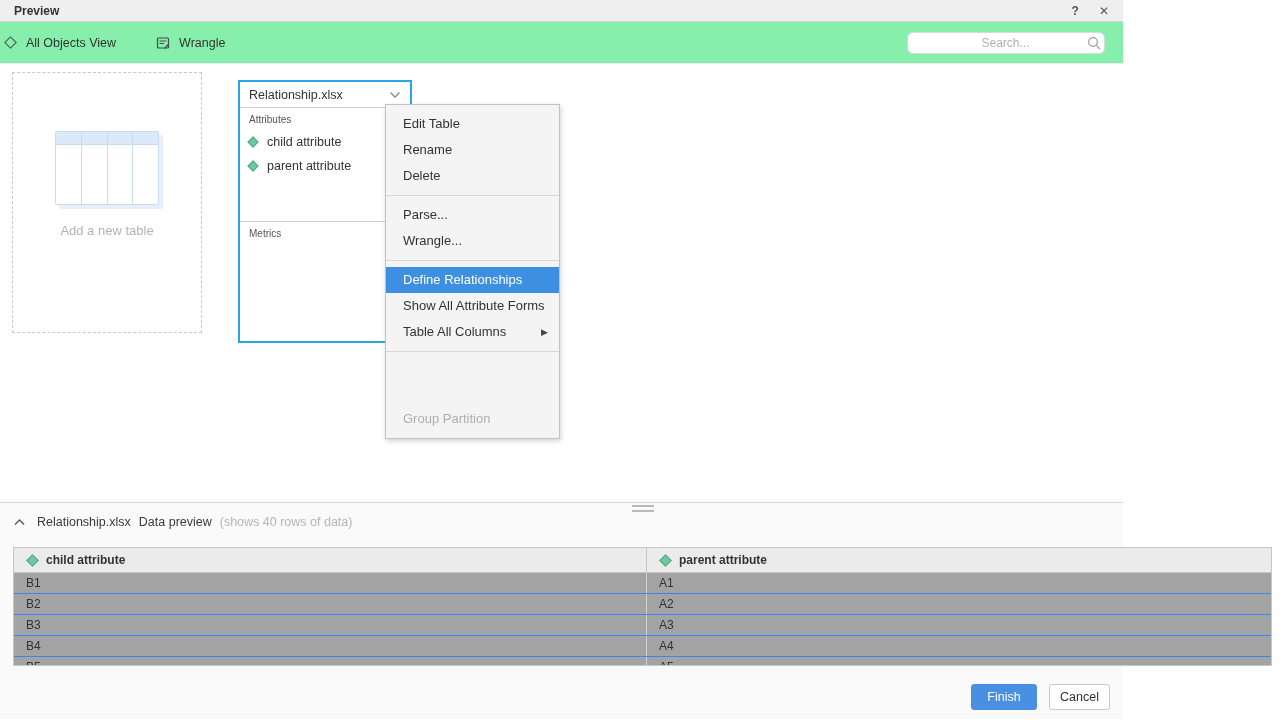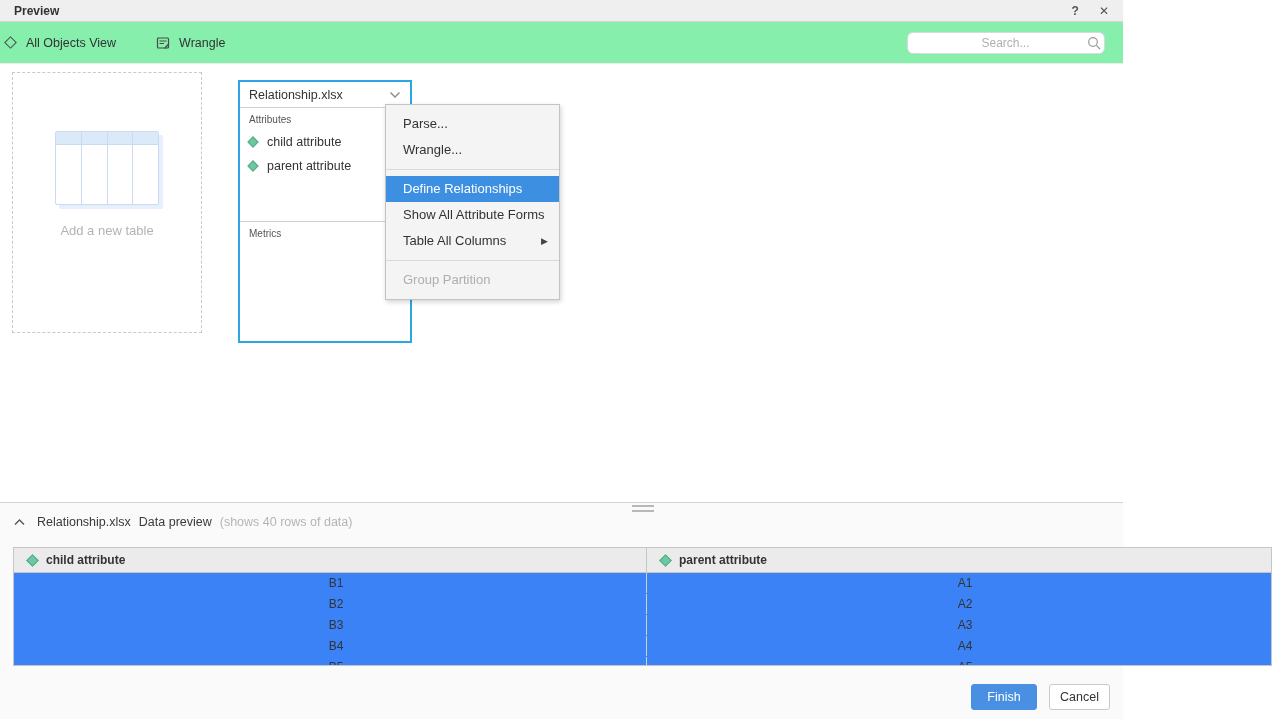--- a/index.html
+++ b/index.html
@@ -89,21 +89,21 @@
     background:#f4f4f4; border:1px solid #c3c3c3;
     box-shadow:1px 2px 5px rgba(0,0,0,.18); z-index:10;
   }
   .menu-group { padding:6px 0; border-top:1px solid #d8d8d8; }
   .menu-group:first-child { border-top:none; }
   .menu-item {
     height:26px; line-height:26px; padding:0 17px; font-size:13px; color:#333;
     white-space:nowrap; cursor:default; display:flex; align-items:center; justify-content:space-between;
   }
   .menu-item.highlighted { background:#3d8fe2; color:#fff; }
-  .menu-item.disabled { color:#aeaeae; }
+  .menu-item.disabled { color:#aeaeae;margin-top:48px; }
   .sub-arrow { font-size:9px; color:#444; margin-right:-6px; }
 
   
   .lower { position:relative; height:216px; background:#fafafa; }
   .splitter-handle {
     position:absolute; left:632px; top:2px; width:22px; height:7px;
     border-top:2px solid #b8b8b8; border-bottom:2px solid #b8b8b8; cursor:row-resize;
   }
   .preview-header {
     position:absolute; left:14px; top:12px; display:flex; align-items:center; gap:8px;
@@ -115,21 +115,21 @@
 
   .preview-table {
     position:absolute; left:13px; top:44px; width:1259px; height:119px;
     border:1px solid #c6c6c6; background:#fff; overflow:hidden;
   }
   .pt-header { height:25px; background:#ebebeb; border-bottom:1px solid #c6c6c6; display:flex; }
   .pt-hcell { display:flex; align-items:center; gap:9px; padding-left:14px; font-size:12px; font-weight:bold; color:#333; }
   .pt-col1 { width:633px; border-right:1px solid #c6c6c6; flex:0 0 auto; }
   .pt-col2 { flex:1; }
   .pt-hcell .diamond { width:9px; height:9px; }
-  .pt-row { height:21px; background:#3b82f6; border-bottom:1px solid #3b82f6; display:flex;text-align:center; }
+  .pt-row { height:21px; background:#a3a3a3; border-bottom:1px solid #3b82f6; display:flex; }
   .pt-cell { font-size:12px; color:#333; line-height:20px; padding-left:12px; }
   .pt-row .pt-col1 { border-right:1px solid #c9d6cf; }
 
   .footer-buttons { position:absolute; right:13px; top:181px; display:flex; gap:12px;padding-left:24px; }
   .btn { height:26px; border-radius:3px; font-size:12.5px; font-family:inherit; cursor:pointer; }
   .btn-finish { width:66px; background:#4a90e2; border:1px solid #4a90e2; color:#fff; }
   .btn-cancel { width:61px; background:#fff; border:1px solid #c9c9c9; color:#333; }
 </style>
 </head>
 <body>
@@ -207,20 +207,31 @@
         </div>
       </div>
       <div class="card-metrics">
         <div class="section-label">Metrics</div>
       </div>
     </div>
 
     <div class="context-menu">
       <div class="menu-group">
         <div class="menu-item">
+            <span>Edit Table</span>
+          </div>
+        <div class="menu-item">
+            <span>Rename</span>
+          </div>
+        <div class="menu-item">
+            <span>Delete</span>
+          </div>
+      </div>
+      <div class="menu-group">
+        <div class="menu-item">
             <span>Parse...</span>
           </div>
         <div class="menu-item">
             <span>Wrangle...</span>
           </div>
       </div>
       <div class="menu-group">
         <div class="menu-item highlighted">
             <span>Define Relationships</span>
           </div>

